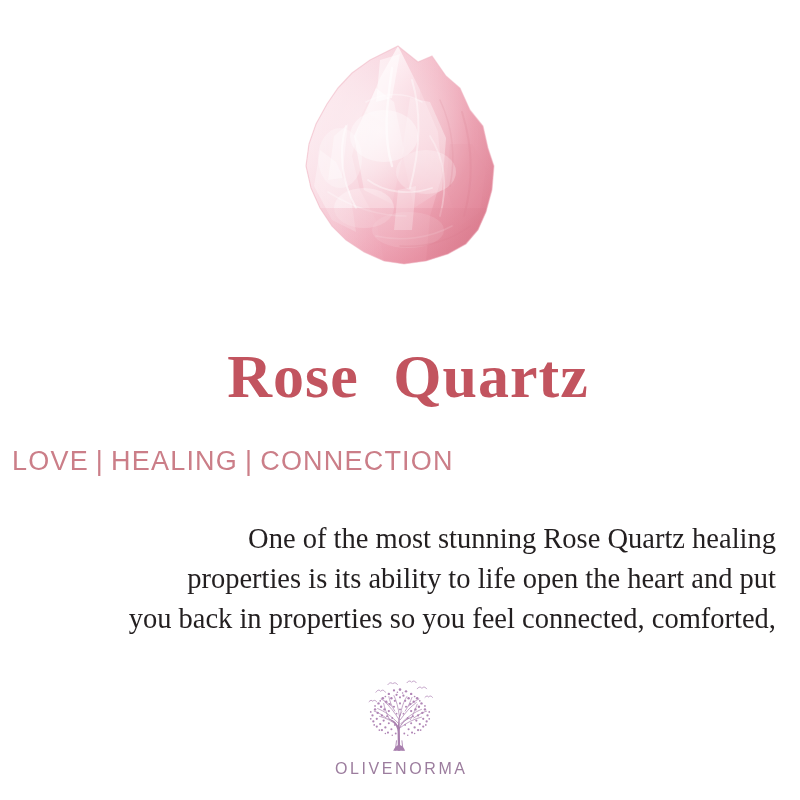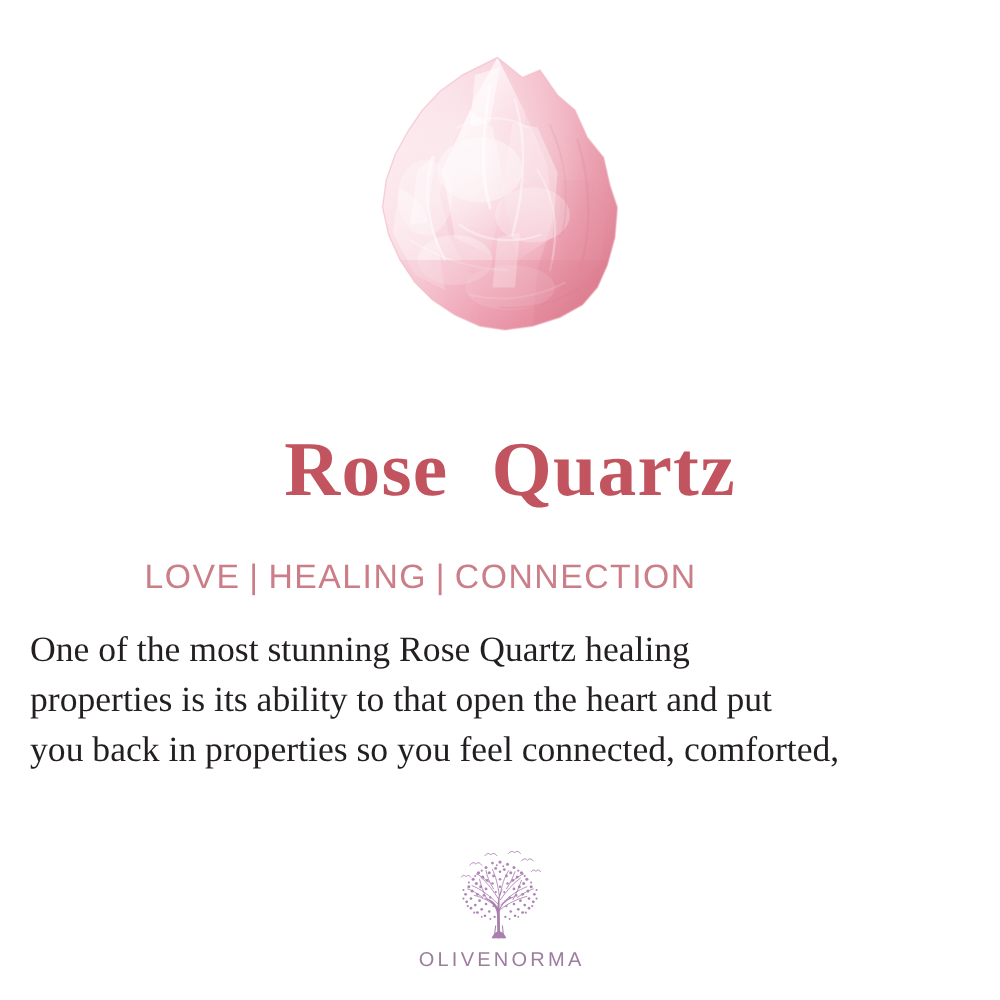--- a/index.html
+++ b/index.html
@@ -55,41 +55,41 @@
     margin: 8px;
     white-space: nowrap;
   }
 
   
   .keywords {
     position: absolute;
     left: 0;
     top: 444px;
     width: 673px;
-    text-align: center;
     font-family: "Liberation Sans", sans-serif;
     font-weight: 300;
     font-size: 27px;
     line-height: 34px;
     letter-spacing: 1.2px;
     color: #cb7e88;
     white-space: nowrap;
+    padding-left: 12px;
   }
   .keywords .sep {
     color: #cb7e88;
     padding: 0 7px;
   }
 
   
   .description {
     position: absolute;
     left: 24px;
-    top: 501px;
+    top: 519px;
     width: 752px;
-    text-align: left;
+    text-align: right;
     font-family: "Liberation Serif", serif;
     font-size: 28.5px;
     line-height: 40px;
     color: #231f20;
   }
   .description .dline {
     display: block;
     white-space: nowrap;
   }
 
@@ -239,21 +239,21 @@
   </div>
 
   <h1 class="product-title">Rose Quartz</h1>
 
   <div class="keywords">
     <span>LOVE</span><span class="sep">|</span><span>HEALING</span><span class="sep">|</span><span>CONNECTION</span>
   </div>
 
   <div class="description">
     <span class="dline">One of the most stunning Rose Quartz healing</span>
-    <span class="dline">properties is its ability to that open the heart and put</span>
+    <span class="dline">properties is its ability to life open the heart and put</span>
     <span class="dline">you back in properties so you feel connected, comforted,</span>
   </div>
 
   <div class="brand">
     <svg class="brand-mark" viewBox="0 0 100 92" aria-hidden="true">
       <g>
         <path d="M47.5 84 L47.2 62 C47.2 58 45 54 42 51
                  C39.5 48.5 37 47 34.5 46.2
                  C37.5 46.4 40.5 47.6 43 49.6
                  C45 51.2 46.6 53.2 47.6 55

